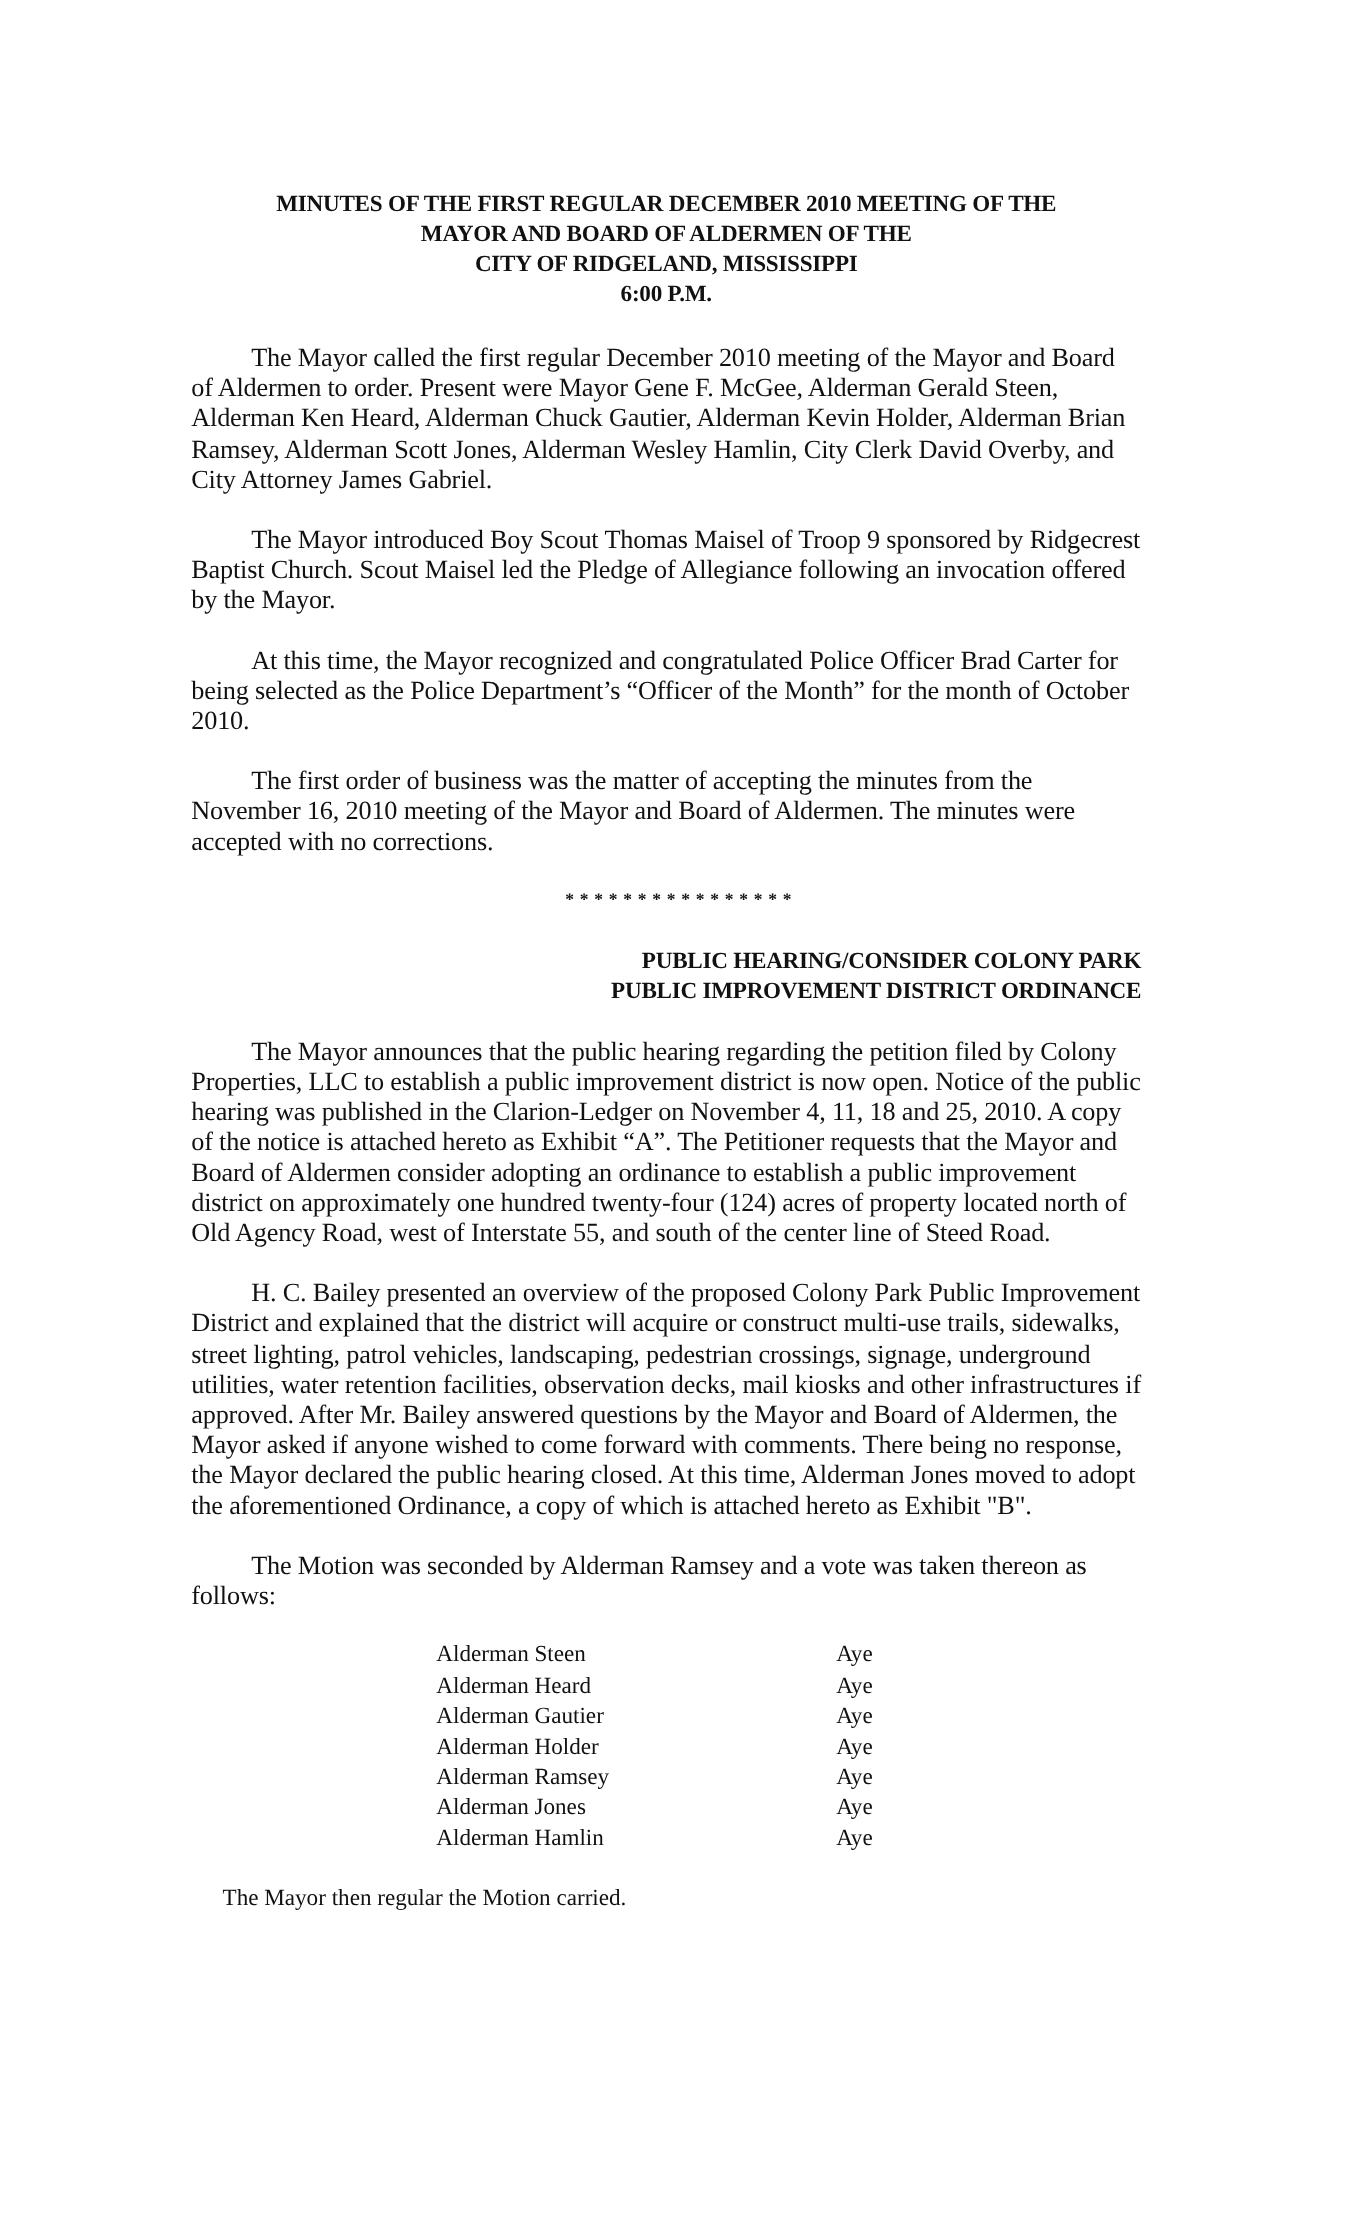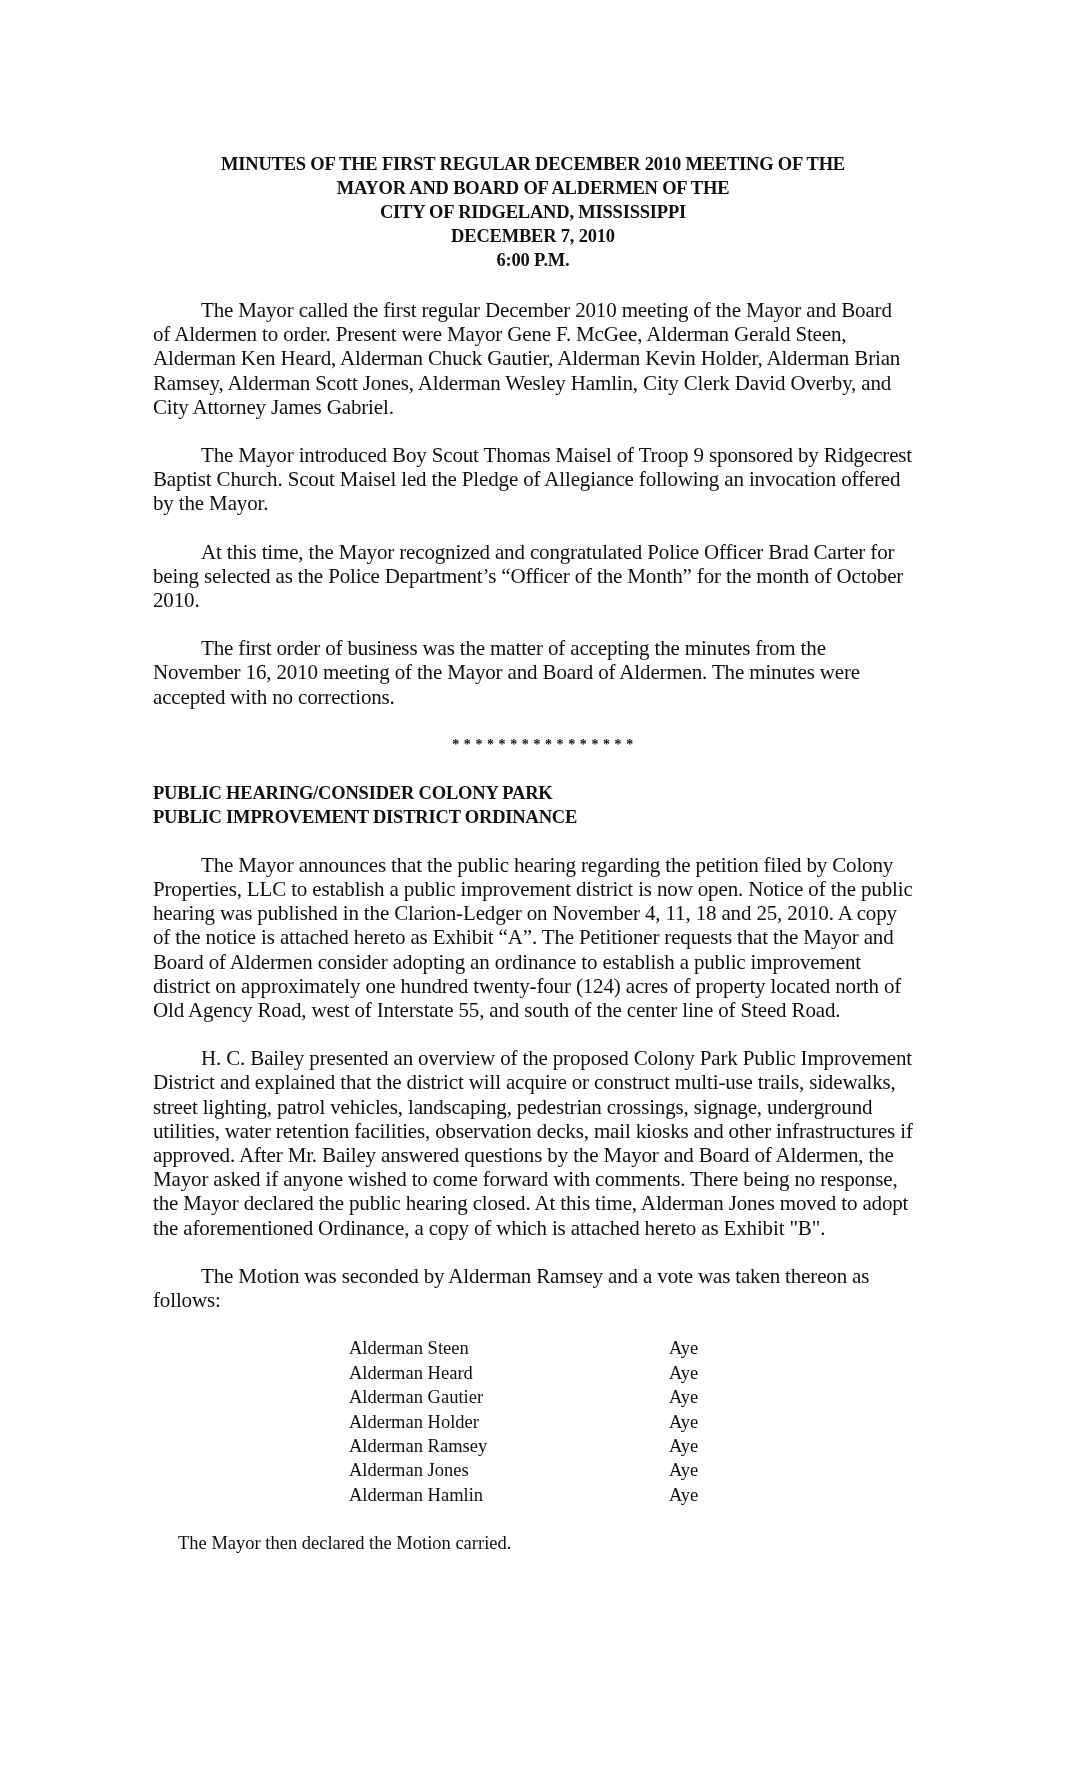--- a/index.html
+++ b/index.html
@@ -54,21 +54,21 @@
     .gap { height: 24px; }
     .stars {
       text-align: center;
       font-weight: bold;
       font-size: 14px;
       letter-spacing: 4.6px;
       line-height: 24px;
       margin-left: 24px;
     }
     .section-title {
-      text-align: left;
+      text-align: right;
       font-weight: bold;
       font-size: 18.5px;
       line-height: 24px;
       letter-spacing: -0.2px;
     }
     .vote-table {
       margin-left: 196px;
       border-collapse: collapse;
     }
     .vote-table td {
@@ -93,21 +93,20 @@
 </head>
 <body>
 
 <div class="page">
   <div class="content">
 
     <div class="title-block">
       <span class="title-line">MINUTES OF THE FIRST REGULAR DECEMBER 2010 MEETING OF THE</span>
       <span class="title-line">MAYOR AND BOARD OF ALDERMEN OF THE</span>
       <span class="title-line">CITY OF RIDGELAND, MISSISSIPPI</span>
-      <span class="title-line">DECEMBER 7, 2010</span>
       <span class="title-line">6:00 P.M.</span>
     </div>
 
     <div class="gap-title"></div>
 
     <p class="para"><span class="indent"></span><span>The Mayor called the first regular December 2010 meeting of the Mayor and Board of Aldermen to order.  Present were Mayor Gene F. McGee, Alderman Gerald Steen, Alderman Ken Heard, Alderman Chuck Gautier, Alderman Kevin Holder, Alderman Brian Ramsey, Alderman Scott Jones, Alderman Wesley Hamlin, City Clerk David Overby, and City Attorney James Gabriel.</span></p>
 
     <div class="gap"></div>
 
     <p class="para"><span class="indent"></span><span>The Mayor introduced Boy Scout Thomas Maisel of Troop 9 sponsored by Ridgecrest Baptist Church.  Scout Maisel led the Pledge of Allegiance following an invocation offered by the Mayor.</span></p>
@@ -173,16 +172,16 @@
         </tr>
         <tr>
           <td class="vote-name">Alderman Hamlin</td>
           <td class="vote-value">Aye</td>
         </tr>
       </tbody>
     </table>
 
     <div class="gap"></div>
 
-    <div class="closing">The Mayor then declared the Motion carried.</div>
+    <div class="closing">The Mayor then regular the Motion carried.</div>
 
   </div>
 </div>
 
 </body></html>

